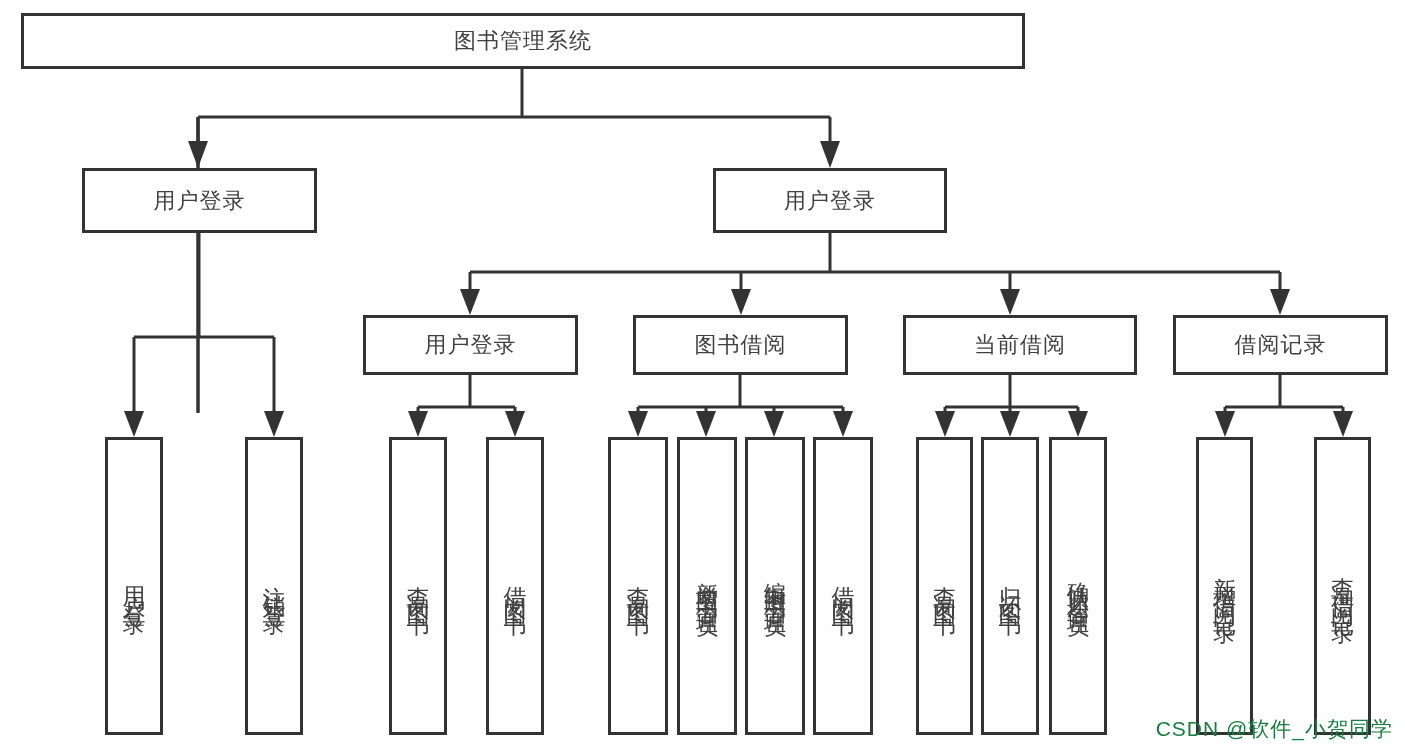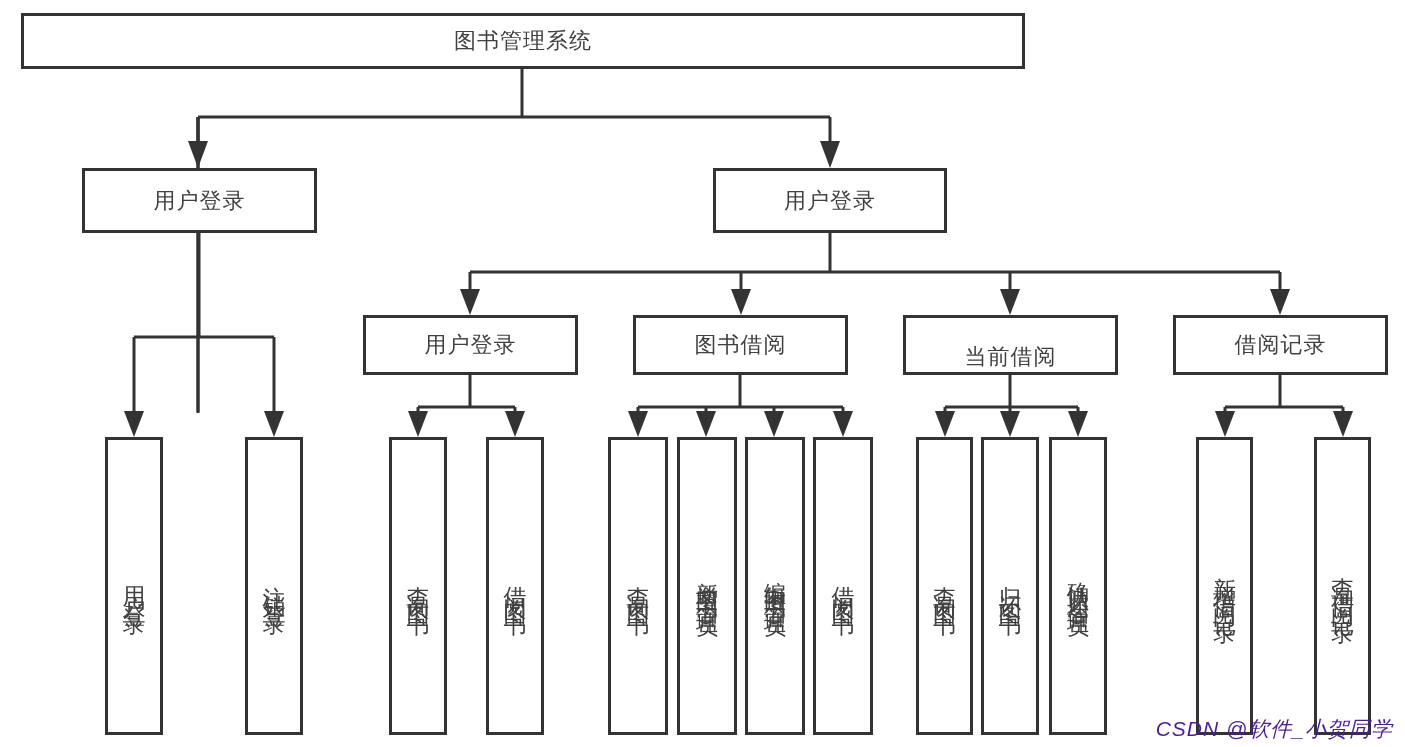--- a/index.html
+++ b/index.html
@@ -26,23 +26,22 @@
     writing-mode:vertical-rl;
     text-orientation:mixed;
     font-size:23px;
     letter-spacing:9px;
     line-height:1;
     white-space:nowrap;
   }
   .vtight { font-size:22px; letter-spacing:5px; }
   .watermark {
     position:absolute; right:12px; bottom:4px;
-    font-size:21px; color:#4c1d95; letter-spacing:1px;
+    font-size:21px; color:#15803d; letter-spacing:1px;
     white-space:nowrap;
-    font-style:italic;
   }
 </style>
 </head>
 <body>
 
 <div class="canvas">
 
   <svg class="connectors" viewBox="0 0 1405 747" xmlns="http://www.w3.org/2000/svg">
     <g stroke="#333333" stroke-width="3" fill="none">
 
@@ -122,21 +121,21 @@
   <div class="box" style="left:713px; top:168px; width:234px; height:65px;">
     <span class="hlabel">用户登录</span>
   </div>
 
   <div class="box" style="left:363px; top:315px; width:215px; height:60px;">
     <span class="hlabel">用户登录</span>
   </div>
   <div class="box" style="left:633px; top:315px; width:215px; height:60px;text-align:right;">
     <span class="hlabel">图书借阅</span>
   </div>
-  <div class="box" style="left:903px; top:315px; width:215px; height:60px;align-items:flex-end;">
+  <div class="box" style="left:903px; top:315px; width:234px; height:60px;">
     <span class="hlabel">当前借阅</span>
   </div>
   <div class="box" style="left:1173px; top:315px; width:215px; height:60px;">
     <span class="hlabel">借阅记录</span>
   </div>
 
   <div class="box" style="left:105px; top:437px; width:58px; height:298px;">
     <span class="vtext">用户登录</span>
   </div>
   <div class="box" style="left:245px; top:437px; width:58px; height:298px;">

